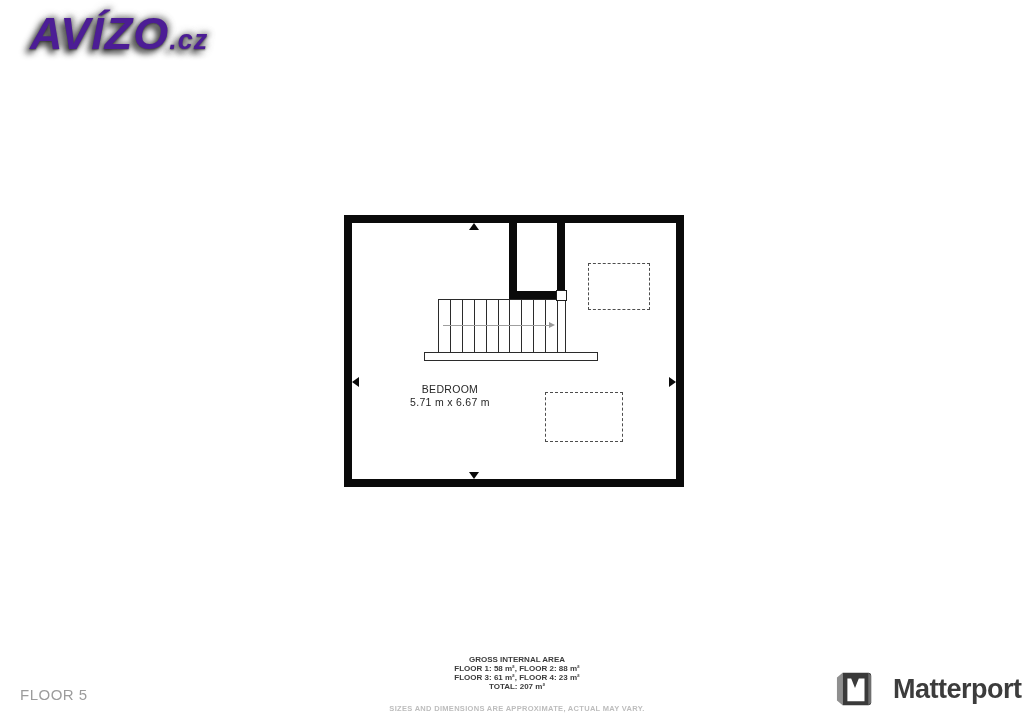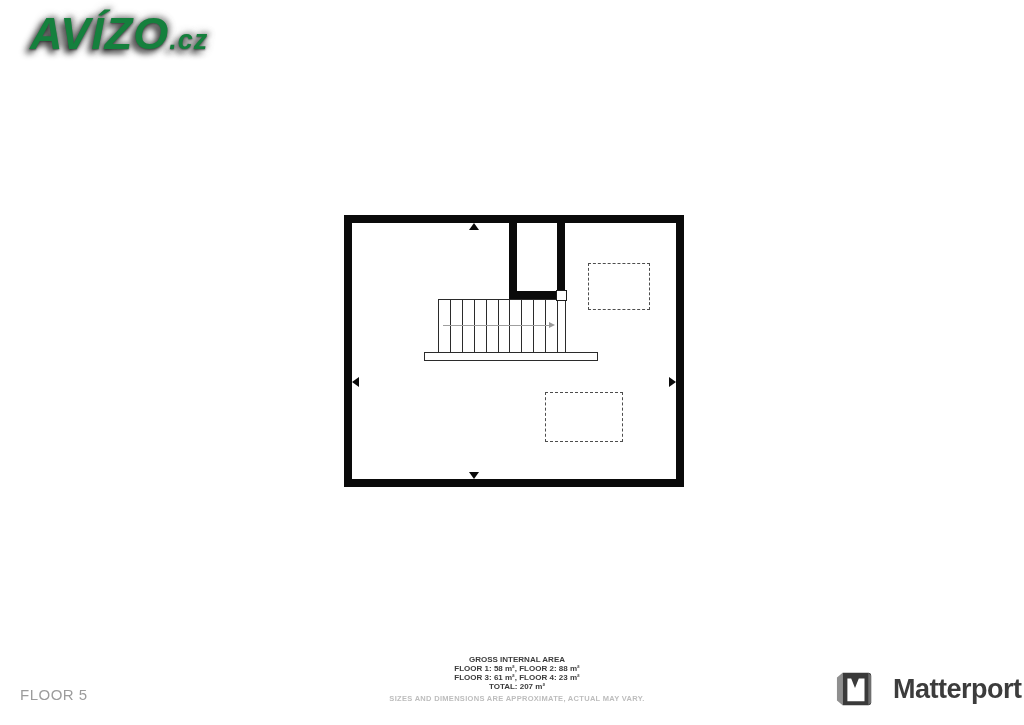--- a/index.html
+++ b/index.html
@@ -1,21 +1,21 @@
 <!DOCTYPE html>
 <html><head>
 <meta charset="utf-8">
 <style>
   html,body{margin:0;padding:0;background:#fff;}
   .page{position:relative;width:1024px;height:725px;background:#ffffff;overflow:hidden;
         font-family:"Liberation Sans",sans-serif;}
 
   
   .avizo{position:absolute;left:30px;top:8px;font-style:italic;font-weight:bold;
-         font-size:45px;color:#15803d;letter-spacing:1px;white-space:nowrap;
+         font-size:45px;color:#4c1d95;letter-spacing:1px;white-space:nowrap;
          text-shadow:-4px 4px 6px rgba(35,35,35,.92),
                       3px -2px 5px rgba(110,110,110,.55),
                       0 1px 2px rgba(60,60,60,.75),
                       0 0 10px rgba(90,90,90,.45);}
   .avizo .cz{font-size:27px;}
 
   
   .plan{position:absolute;left:344px;top:215px;width:340px;height:272px;
         box-sizing:border-box;border:8px solid #0a0a0a;background:#ffffff;}
   .plan *{box-sizing:border-box;}
@@ -53,21 +53,21 @@
   .tri.right{left:317px;top:154px;border-top:5px solid transparent;border-bottom:5px solid transparent;
           border-left:7px solid #0a0a0a;}
 
   
   .floor-label{position:absolute;left:20px;top:686px;font-size:15px;color:#9c9c9c;
                letter-spacing:.5px;}
   .area-summary{position:absolute;left:517px;top:655px;transform:translateX(-50%);
                 text-align:center;color:#3b3b3b;font-size:8px;line-height:9px;
                 font-weight:bold;white-space:nowrap;}
   .area-summary .muted{color:#bdbdbd;font-weight:bold;font-size:7.5px;letter-spacing:.3px;
-                margin-top:3px;}
+                margin-top:13px;}
   .mp{position:absolute;left:836px;top:670px;display:flex;align-items:center;gap:19px;}
   .mp-text{font-size:27px;font-weight:bold;color:#3c3c3c;letter-spacing:-.5px;
            line-height:38px;}
 </style>
 </head>
 <body>
 
 <div class="page">
 
   <div class="avizo"><span>AVÍZO</span><span class="cz">.cz</span></div>
@@ -91,20 +91,24 @@
         <div class="tread"></div>
         <div class="tread"></div>
         <div class="tread"></div>
         <div class="tread"></div>
       </div>
     <div class="landing"></div>
 
     <div class="dashed sky1"></div>
     <div class="dashed sky2"></div>
 
+    <div class="room-label">
+      <div class="name">BEDROOM</div>
+      <div class="dims">5.71 m x 6.67 m</div>
+    </div>
 
     <div class="tri up"></div>
     <div class="tri down"></div>
     <div class="tri left"></div>
     <div class="tri right"></div>
   </div>
 
   <div class="floor-label">FLOOR 5</div>
 
   <div class="area-summary">

